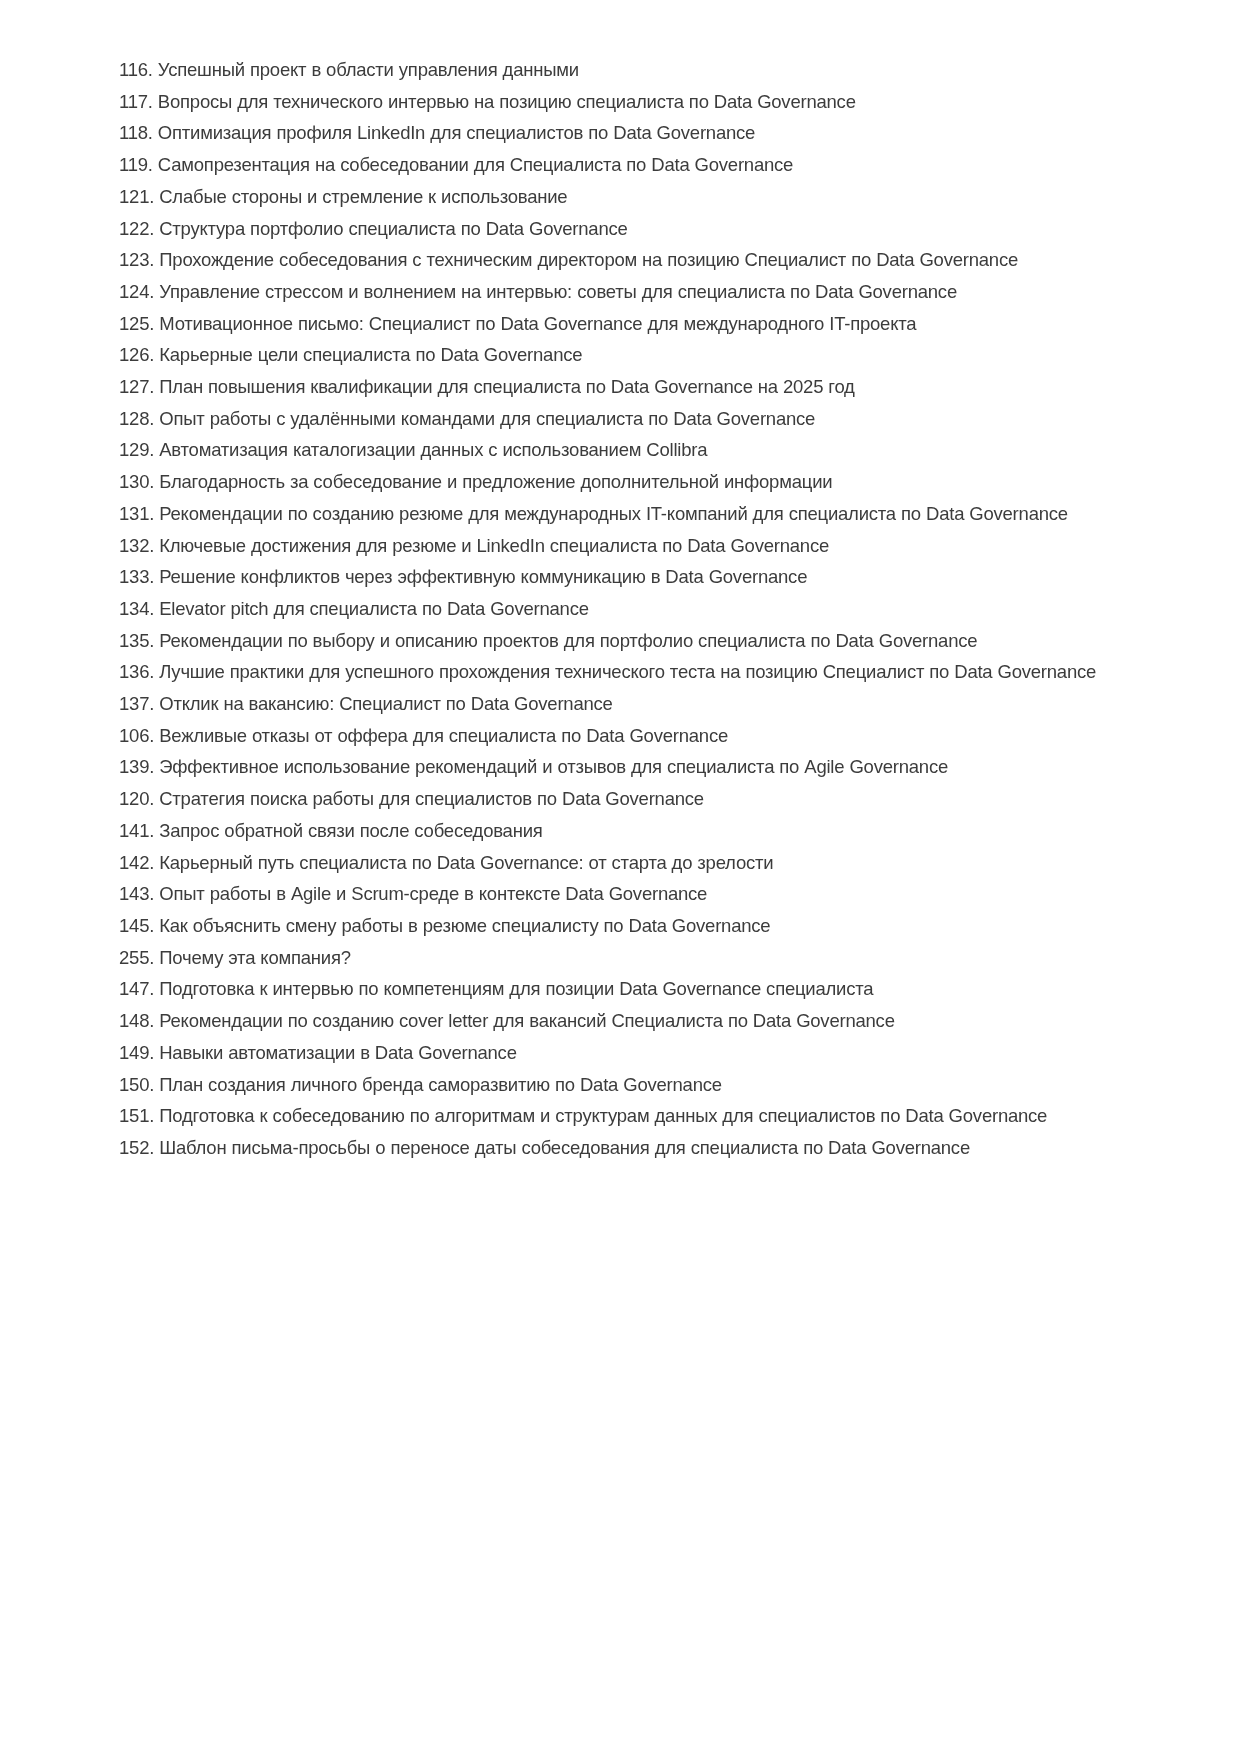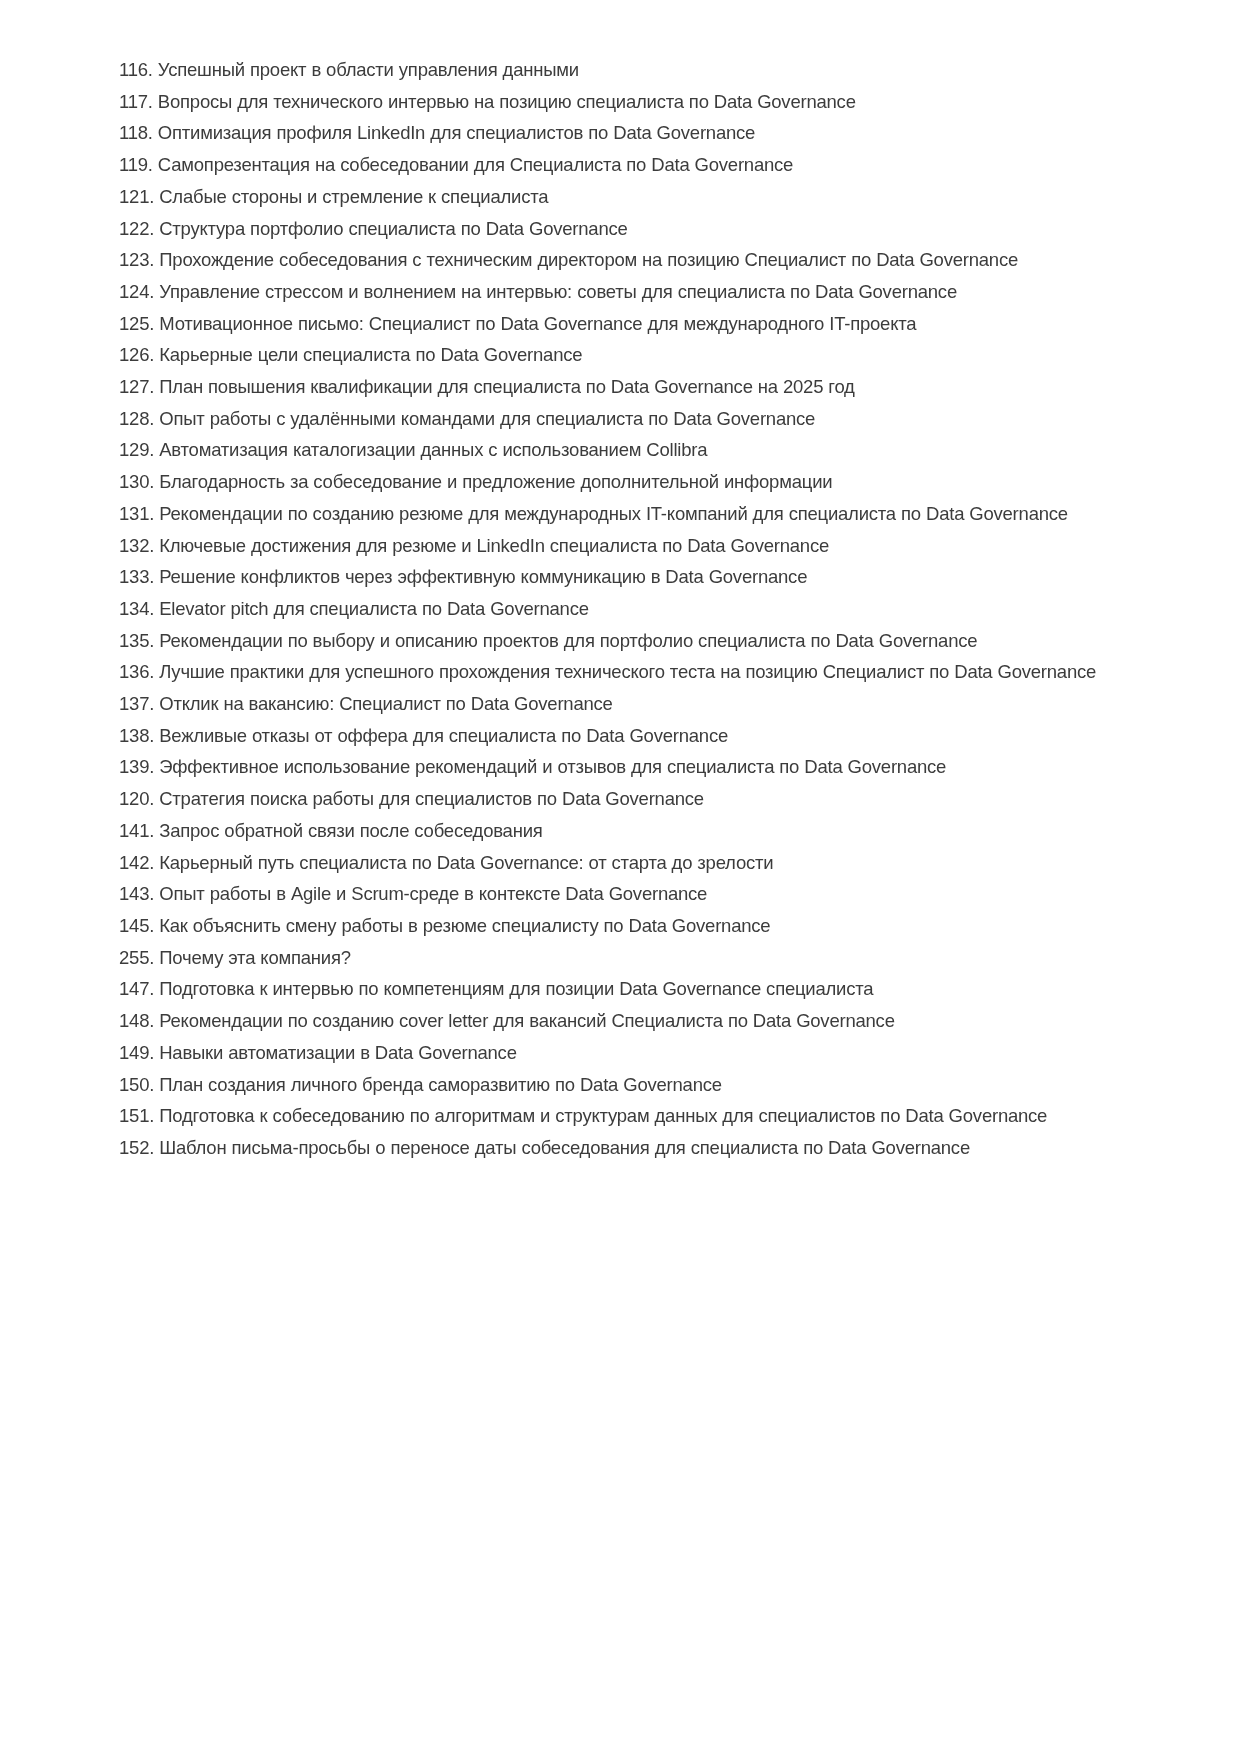--- a/index.html
+++ b/index.html
@@ -40,21 +40,21 @@
 
       <p class="list-item"><span class="item-number">116.</span> <span>Успешный проект в области управления данными</span></p>
 
       <p class="list-item"><span class="item-number">117.</span> <span>Вопросы для технического интервью на позицию специалиста по Data Governance</span></p>
 
       <p class="list-item"><span class="item-number">118.</span> <span>Оптимизация профиля LinkedIn для специалистов по Data Governance</span></p>
 
       <p class="list-item"><span class="item-number">119.</span> <span>Самопрезентация на собеседовании для Специалиста по Data Governance</span></p>
 
 
-      <p class="list-item"><span class="item-number">121.</span> <span>Слабые стороны и стремление к специалиста</span></p>
+      <p class="list-item"><span class="item-number">121.</span> <span>Слабые стороны и стремление к использование</span></p>
 
       <p class="list-item"><span class="item-number">122.</span> <span>Структура портфолио специалиста по Data Governance</span></p>
 
       <p class="list-item"><span class="item-number">123.</span> <span>Прохождение собеседования с техническим директором на позицию Специалист по Data Governance</span></p>
 
       <p class="list-item"><span class="item-number">124.</span> <span>Управление стрессом и волнением на интервью: советы для специалиста по Data Governance</span></p>
 
       <p class="list-item"><span class="item-number">125.</span> <span>Мотивационное письмо: Специалист по Data Governance для международного IT-проекта</span></p>
 
       <p class="list-item"><span class="item-number">126.</span> <span>Карьерные цели специалиста по Data Governance</span></p>
@@ -74,23 +74,23 @@
       <p class="list-item"><span class="item-number">133.</span> <span>Решение конфликтов через эффективную коммуникацию в Data Governance</span></p>
 
       <p class="list-item"><span class="item-number">134.</span> <span>Elevator pitch для специалиста по Data Governance</span></p>
 
       <p class="list-item"><span class="item-number">135.</span> <span>Рекомендации по выбору и описанию проектов для портфолио специалиста по Data Governance</span></p>
 
       <p class="list-item"><span class="item-number">136.</span> <span>Лучшие практики для успешного прохождения технического теста на позицию Специалист по Data Governance</span></p>
 
       <p class="list-item"><span class="item-number">137.</span> <span>Отклик на вакансию: Специалист по Data Governance</span></p>
 
-      <p class="list-item"><span class="item-number">138.</span> <span>Вежливые отказы от оффера для специалиста по Data Governance</span></p>
+      <p class="list-item"><span class="item-number">106.</span> <span>Вежливые отказы от оффера для специалиста по Data Governance</span></p>
 
-      <p class="list-item"><span class="item-number">139.</span> <span>Эффективное использование рекомендаций и отзывов для специалиста по Data Governance</span></p>
+      <p class="list-item"><span class="item-number">139.</span> <span>Эффективное использование рекомендаций и отзывов для специалиста по Agile Governance</span></p>
 
       <p class="list-item"><span class="item-number">120.</span> <span>Стратегия поиска работы для специалистов по Data Governance</span></p>
 
       <p class="list-item"><span class="item-number">141.</span> <span>Запрос обратной связи после собеседования</span></p>
 
       <p class="list-item"><span class="item-number">142.</span> <span>Карьерный путь специалиста по Data Governance: от старта до зрелости</span></p>
 
       <p class="list-item"><span class="item-number">143.</span> <span>Опыт работы в Agile и Scrum-среде в контексте Data Governance</span></p>
 
 

